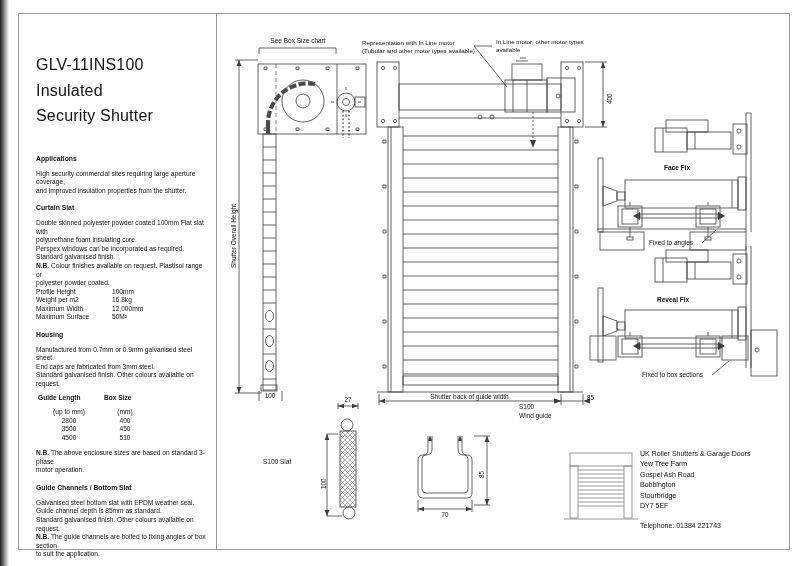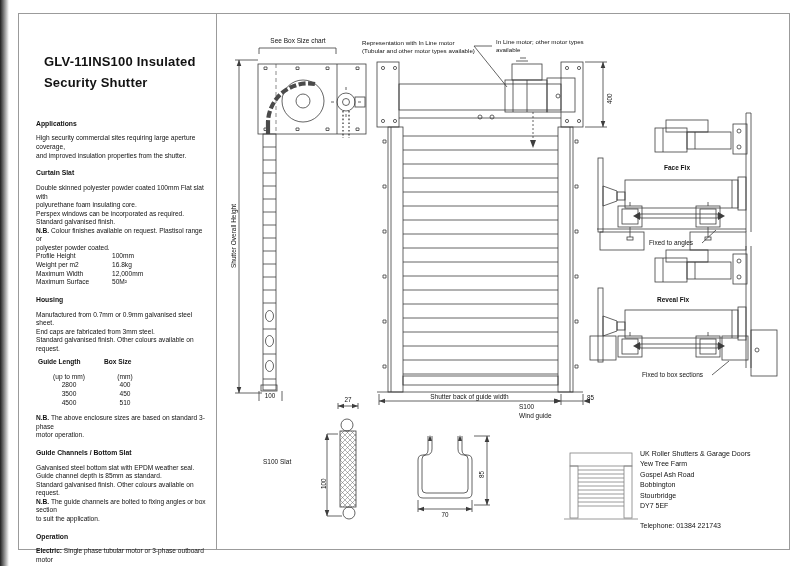--- a/index.html
+++ b/index.html
@@ -10,21 +10,21 @@
     -webkit-font-smoothing:antialiased;
   }
   .scan-edge{position:absolute;left:0;top:0;width:9px;height:566px;
     background:linear-gradient(to right,#1f1f1f,rgba(31,31,31,0));}
   .page-frame{position:absolute;left:18px;top:13px;width:772px;height:537px;
     border:1px solid #9b9b9b;background:#fff;box-sizing:border-box;}
   .divider{position:absolute;left:197px;top:0;width:1px;height:535px;background:#9b9b9b;}
 
   
   .left-col{position:absolute;left:36px;top:52px;width:170px;font-size:6.6px;line-height:1.3;}
-  .doc-title{font-size:13px;font-weight:bold;line-height:1.6;margin:0 0 26px 8px;white-space:pre-line;letter-spacing:.2px;}
+  .doc-title{font-size:16px;font-weight:normal;line-height:1.6;margin:0 0 26px 0;white-space:pre-line;letter-spacing:.2px;}
   .sh{font-size:6.8px;font-weight:bold;margin:9px 0 6px 0;}
   .para{margin:0 0 7px 0;}
   .tight{margin-bottom:0;}
   .pre{white-space:pre-line;}
   .srow{display:flex;}
   .sl{width:76px;}
   .gtable{margin:5px 0 7px 0;}
   .grow{display:flex;}
   .ghead{font-weight:bold;}
   .g1{width:66px;padding-left:2px;}

